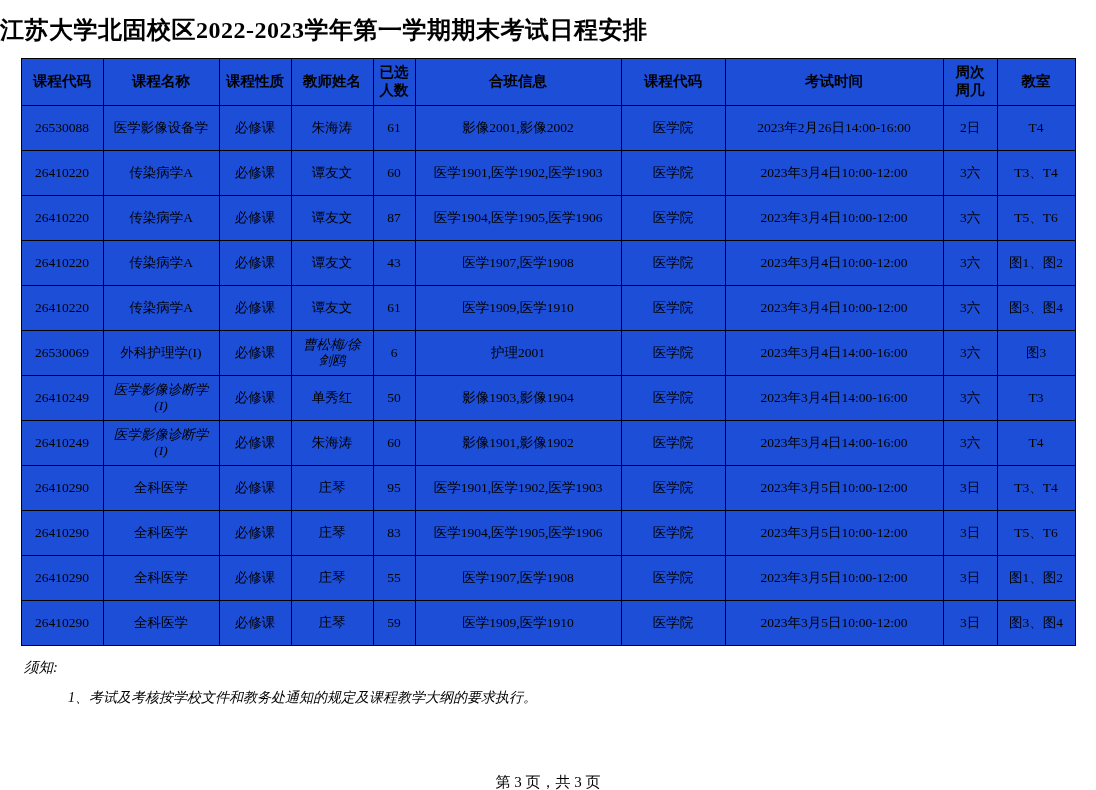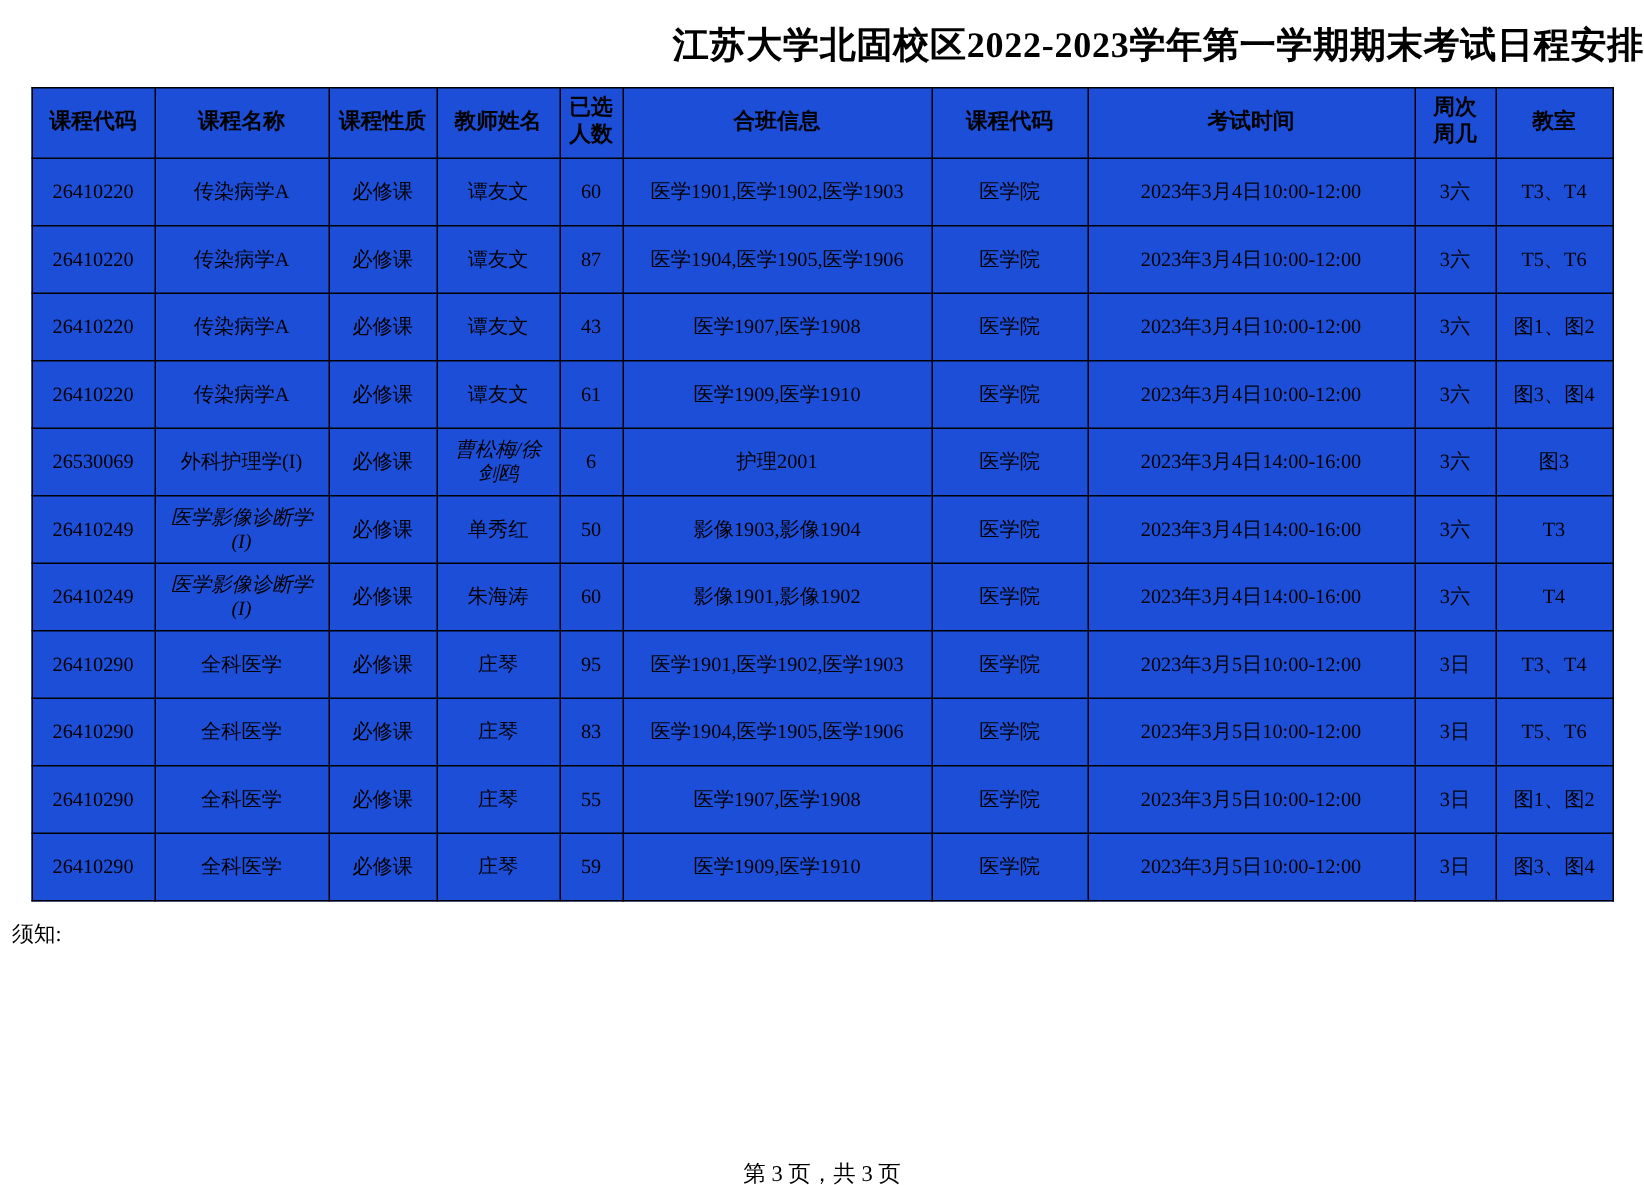--- a/index.html
+++ b/index.html
@@ -16,21 +16,21 @@
     overflow: hidden;
   }
   .page {
     width: 1096px;
     height: 790px;
     box-sizing: border-box;
     padding: 0;
     position: relative;
   }
   .doc-title {
-    text-align: right;
+    text-align: left;
     font-size: 24px;
     font-weight: bold;
     letter-spacing: 0.5px;
     margin-top: 14px;
     margin-bottom: 12px;
     font-family: "Liberation Serif", "DejaVu Serif", serif;
   }
   table.schedule {
     border-collapse: collapse;
     margin: 0 auto;
@@ -64,24 +64,25 @@
   col.c3 { width: 82px; }
   col.c4 { width: 42px; }
   col.c5 { width: 206px; }
   col.c6 { width: 104px; }
   col.c7 { width: 218px; }
   col.c8 { width: 54px; }
   col.c9 { width: 78px; }
 
   .notes {
     margin-top: 12px;
-    padding-left: 8px;
+    padding-left: 24px;
     padding-right: 24px;
     font-size: 14px;
     font-family: "Liberation Serif", "DejaVu Serif", serif;
+    font-style: italic;
   }
   .notes-title {
     font-size: 14.5px;
     margin-bottom: 12px;
   }
   .note-item {
     margin-left: 44px;
     margin-bottom: 16px;
     font-size: 14px;
     line-height: 1.3;
@@ -142,20 +143,32 @@
         <th>考试时间</th>
         <th class="hdr-two-line">
           <div>周次</div>
           <div>周几</div>
         </th>
         <th>教室</th>
       </tr>
     </thead>
     <tbody>
       <tr>
+        <td>26530088</td>
+        <td>医学影像设备学</td>
+        <td>必修课</td>
+        <td>朱海涛</td>
+        <td>61</td>
+        <td>影像2001,影像2002</td>
+        <td>医学院</td>
+        <td>2023年2月26日14:00-16:00</td>
+        <td>2日</td>
+        <td>T4</td>
+      </tr>
+      <tr>
         <td>26410220</td>
         <td>传染病学A</td>
         <td>必修课</td>
         <td>谭友文</td>
         <td>60</td>
         <td>医学1901,医学1902,医学1903</td>
         <td>医学院</td>
         <td>2023年3月4日10:00-12:00</td>
         <td>3六</td>
         <td>T3、T4</td>
@@ -287,17 +300,18 @@
         <td>医学院</td>
         <td>2023年3月5日10:00-12:00</td>
         <td>3日</td>
         <td>图3、图4</td>
       </tr>
     </tbody>
   </table>
 
   <div class="notes">
     <div class="notes-title">须知:</div>
+    <div class="note-item">1、考试及考核按学校文件和教务处通知的规定及课程教学大纲的要求执行。</div>
   </div>
 
   <div class="footer">第 3 页，共 3 页</div>
 
 </div>
 
 </body></html>

